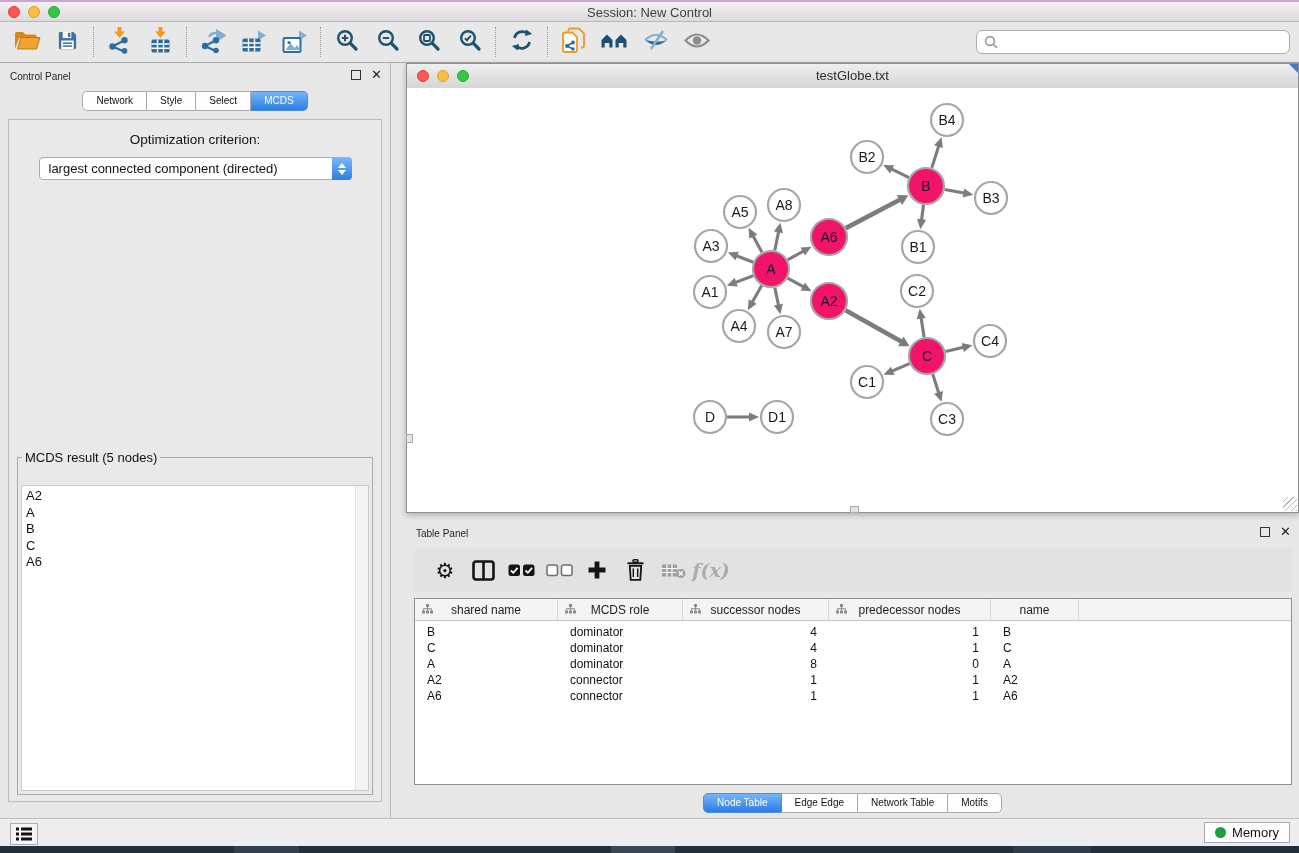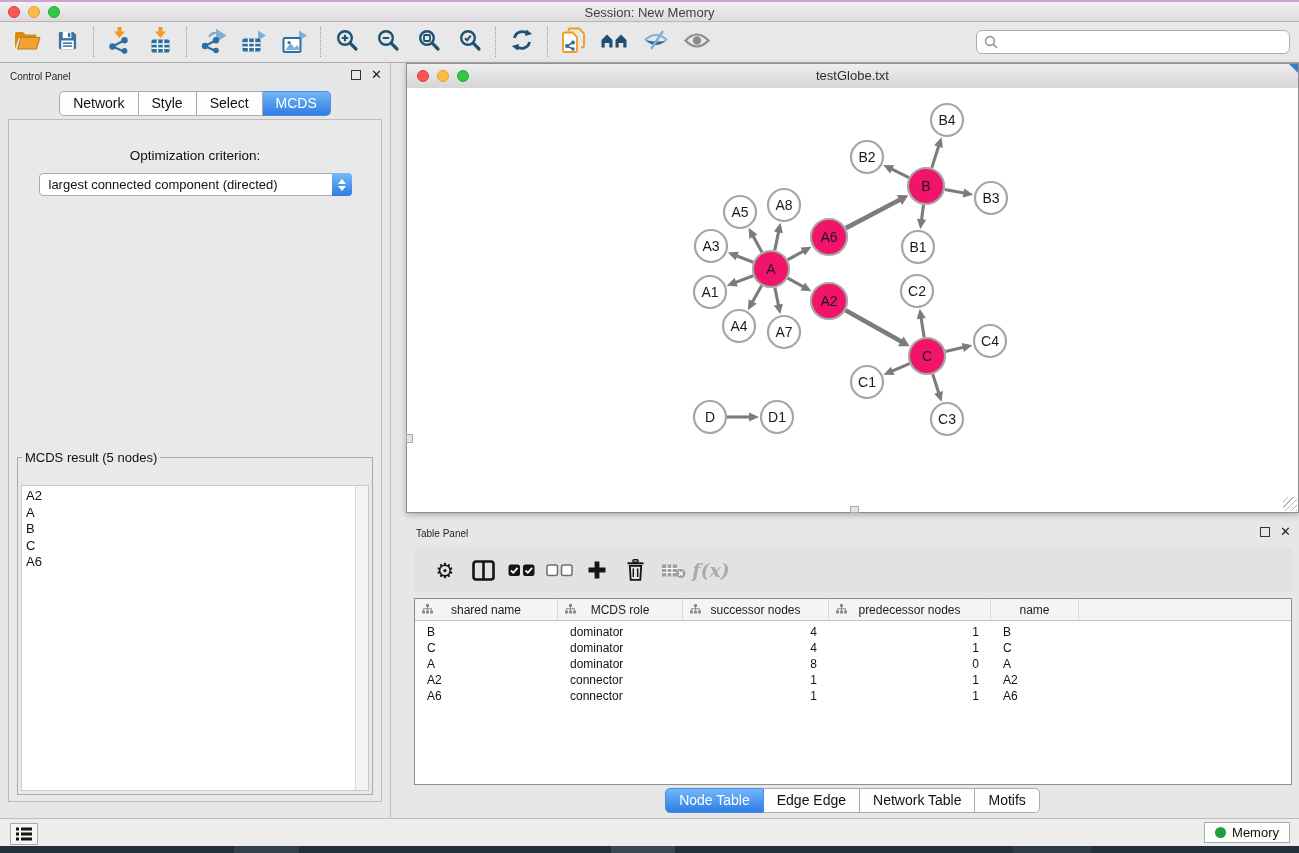--- a/index.html
+++ b/index.html
@@ -25,26 +25,26 @@
   #search-wrap svg{position:absolute;left:8px;top:5px;}
   
   #control-panel{position:absolute;left:0;top:63px;width:391px;height:755px;background:#E7E7E7;border-right:1px solid #BDBDBD;box-sizing:border-box;}
   .panel-head{position:relative;height:28px;}
   .panel-head .ph-title{position:absolute;left:10px;top:8px;font-size:10px;color:#1F1F1F;}
   .panel-head .ph-btns{position:absolute;right:8px;top:7px;display:flex;gap:10px;align-items:center;}
   .float-box{width:10px;height:10px;border:1.5px solid #333;box-sizing:border-box;}
   .close-x{font-size:13px;font-weight:700;color:#222;line-height:10px;}
   .seg-row{display:flex;justify-content:center;}
   .seg-tab{padding:3px 13px 4px;background:#FEFEFE;border:1px solid #ABABAB;border-left:none;
-    font-size:14px;color:#111;white-space:nowrap;}
+    font-size:10px;color:#111;white-space:nowrap;}
   .seg-tab:first-child{border-left:1px solid #ABABAB;border-radius:5px 0 0 5px;}
   .seg-tab:last-child{border-radius:0 5px 5px 0;}
   .seg-tab.active{background:linear-gradient(#74B6F9,#2E7DE4);border-color:#4A8EE0;color:#fff;}
   #cp-content{position:absolute;left:8px;right:8px;top:56px;bottom:16px;border:1px solid #BDBDBD;background:#E9E9E9;}
-  #opt-label{margin-top:28px;text-align:center;font-size:13.5px;color:#111;}
+  #opt-label{margin-top:12px;text-align:center;font-size:13.5px;color:#111;}
   #criterion{position:relative;margin:10px auto 0;width:313px;height:23px;background:#fff;border:1px solid #ABABAB;border-radius:4px;box-sizing:border-box;}
   #criterion .crit-text{position:absolute;left:9px;top:3px;font-size:13px;color:#111;white-space:nowrap;}
   #criterion .stepper{position:absolute;right:-1px;top:-1px;width:20px;height:23px;border-radius:0 4px 4px 0;
     background:linear-gradient(#79B9FA,#2E7DE4);display:flex;flex-direction:column;align-items:center;justify-content:center;gap:2px;}
   .arr-up{width:0;height:0;border-left:4px solid transparent;border-right:4px solid transparent;border-bottom:5px solid #fff;}
   .arr-dn{width:0;height:0;border-left:4px solid transparent;border-right:4px solid transparent;border-top:5px solid #fff;}
   .cp-btn-row{margin-top:11px;display:flex;justify-content:center;gap:14px;}
   .cp-btn{padding:3px 16px 4px;background:#FEFEFE;border:1px solid #ABABAB;border-radius:5px;font-size:13px;color:#111;}
   #mcds-fieldset{position:absolute;left:8px;right:8px;top:330px;bottom:6px;border:1px solid #A9A9A9;margin:0;padding:2px;}
   #mcds-fieldset legend{font-size:13px;color:#111;padding:0 3px;margin-left:2px;}
@@ -95,21 +95,21 @@
 <body>
 
 <div id="app">
 
   <div id="titlebar">
     <div class="lights">
       <div class="light red"></div>
       <div class="light yellow"></div>
       <div class="light green"></div>
     </div>
-    <div class="title">Session: New Memory</div>
+    <div class="title">Session: New Control</div>
   </div>
 
   <div id="toolbar">
     <div class="tbtn">
       <span><svg width="28" height="22" viewBox="0 0 28 22">
         <path fill="#D88A15" d="M2 20 V4.5 Q2 3 3.5 3 H10 l2.5 2.5 H22 q1.5 0 1.5 1.5 V9 H6 Z"></path>
         <path fill="#F2A230" stroke="#BD7A10" stroke-width="1" d="M4.5 20 L8 8.5 H27 L23.5 20 Z"></path>
           </svg></span>
     </div>
     <div class="tbtn">

